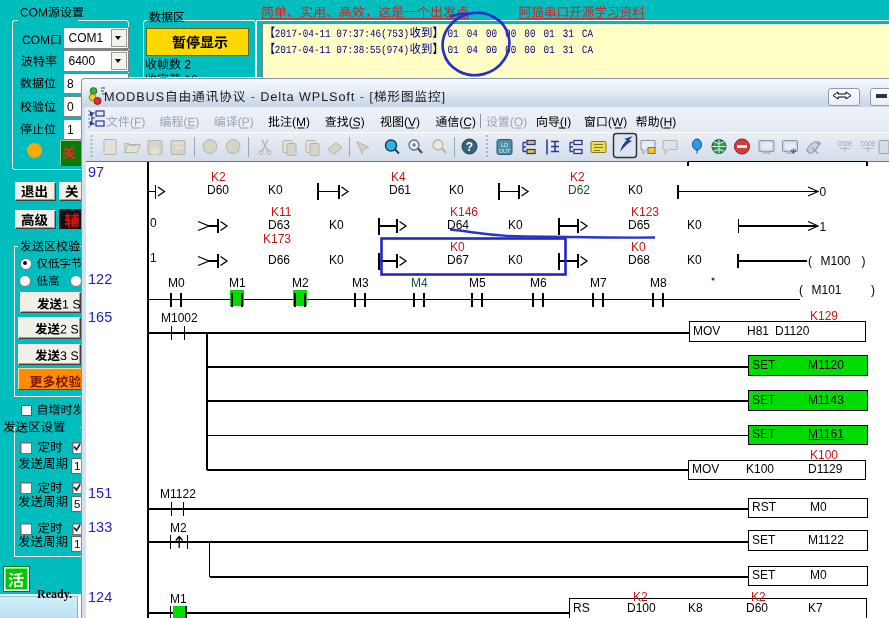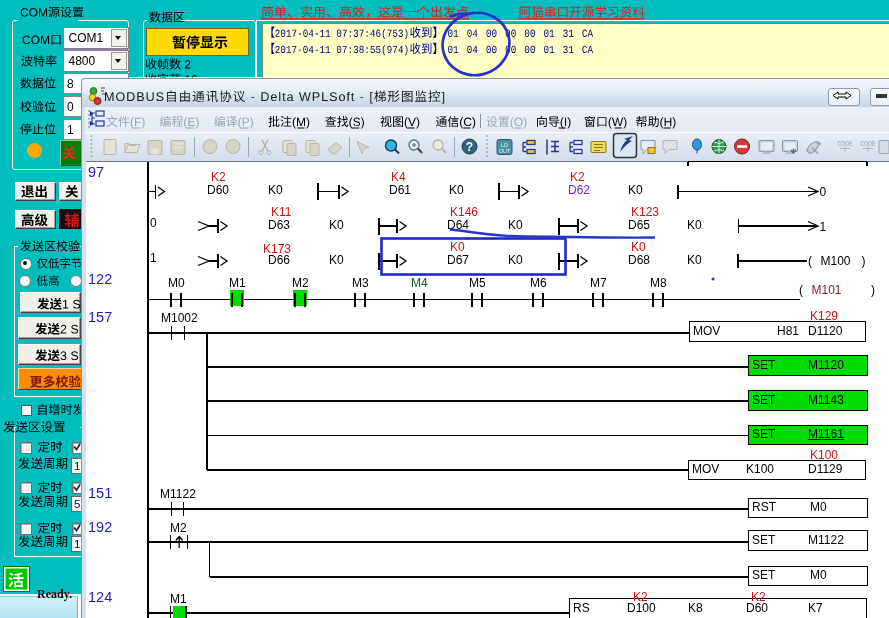--- a/index.html
+++ b/index.html
@@ -123,21 +123,21 @@
     <div style="position:absolute;z-index:1;left:72px;top:441.5px;width:10px;height:10px;background:#fff;border:1px solid #707070;box-shadow:inset 1px 1px 0 #b0b0b0"></div>
     <div style="position:absolute;z-index:1;left:20px;top:482px;width:10px;height:10px;background:#fff;border:1px solid #707070;box-shadow:inset 1px 1px 0 #b0b0b0"></div>
     <div style="position:absolute;z-index:1;left:72px;top:482px;width:10px;height:10px;background:#fff;border:1px solid #707070;box-shadow:inset 1px 1px 0 #b0b0b0"></div>
     <div style="position:absolute;z-index:1;left:20px;top:522.5px;width:10px;height:10px;background:#fff;border:1px solid #707070;box-shadow:inset 1px 1px 0 #b0b0b0"></div>
     <div style="position:absolute;z-index:1;left:72px;top:522.5px;width:10px;height:10px;background:#fff;border:1px solid #707070;box-shadow:inset 1px 1px 0 #b0b0b0"></div>
     <div style="position:absolute;z-index:1;left:70.5px;top:457.5px;width:12px;height:14px;background:#fff;border:1px solid #666"></div>
     <div style="position:absolute;z-index:1;left:70.5px;top:495.5px;width:12px;height:14px;background:#fff;border:1px solid #666"></div>
     <div style="position:absolute;z-index:1;left:70.5px;top:535.5px;width:12px;height:14px;background:#fff;border:1px solid #666"></div>
     <div style="position:absolute;z-index:1;left:3px;top:566px;width:25px;height:24px;background:#00c800;border:1px solid #008000;box-shadow:inset 0 0 0 1.5px #fff"></div>
     <div style="position:absolute;z-index:1;left:68.5px;top:32px;font:12px 'Liberation Sans',sans-serif;color:#000;white-space:nowrap;line-height:1;">COM1</div>
-    <div style="position:absolute;z-index:1;left:68.5px;top:55px;font:12px 'Liberation Sans',sans-serif;color:#000;white-space:nowrap;line-height:1;">4800</div>
+    <div style="position:absolute;z-index:1;left:68.5px;top:55px;font:12px 'Liberation Sans',sans-serif;color:#000;white-space:nowrap;line-height:1;">6400</div>
     <div style="position:absolute;z-index:1;left:67px;top:78px;font:12px 'Liberation Sans',sans-serif;color:#000;white-space:nowrap;line-height:1;">8</div>
     <div style="position:absolute;z-index:1;left:67px;top:101px;font:12px 'Liberation Sans',sans-serif;color:#000;white-space:nowrap;line-height:1;">0</div>
     <div style="position:absolute;z-index:1;left:67px;top:124px;font:12px 'Liberation Sans',sans-serif;color:#000;white-space:nowrap;line-height:1;">1</div>
     <div style="position:absolute;z-index:1;left:74px;top:461px;font:11.5px 'Liberation Sans',sans-serif;color:#000;white-space:nowrap;line-height:1;">1</div>
     <div style="position:absolute;z-index:1;left:74px;top:499px;font:11.5px 'Liberation Sans',sans-serif;color:#000;white-space:nowrap;line-height:1;">5</div>
     <div style="position:absolute;z-index:1;left:74px;top:539px;font:11.5px 'Liberation Sans',sans-serif;color:#000;white-space:nowrap;line-height:1;">1</div>
     <div style="position:absolute;z-index:1;left:37px;top:587px;font:12px 'Liberation Serif',serif;color:#000;font-weight:bold">Ready.</div>
     <div style="position:absolute;z-index:10;left:80.5px;top:77.5px;width:808.5px;height:540.5px;background:#d7e1ee;border-top:1px solid #8494a8;border-left:1px solid #8494a8;border-top-left-radius:4px"></div>
     <div style="position:absolute;z-index:10;left:81.5px;top:78.5px;width:807.5px;height:29px;background:linear-gradient(#f4f8fb,#e8eef6 40%,#d9e3ef 60%,#c6d4e6);border-top-left-radius:4px"></div>
     <div style="position:absolute;z-index:10;left:827.5px;top:87.5px;width:30px;height:16px;background:linear-gradient(#fdfeff,#e8eef6);border:1px solid #8a9cb2;border-radius:3px"></div>
@@ -184,48 +184,48 @@
     <div style="position:absolute;z-index:10;left:819.5px;top:220.5px;font:12px 'Liberation Sans',sans-serif;color:#000;white-space:nowrap;line-height:1;">1</div>
     <div style="position:absolute;z-index:10;left:737.3px;top:254px;width:1.4px;height:14px;background:#000"></div>
     <div style="position:absolute;z-index:10;left:738px;top:260.4px;width:69px;height:1.2px;background:#000"></div>
     <div style="position:absolute;z-index:10;left:808px;top:254.5px;font:12px 'Liberation Sans',sans-serif;color:#000;white-space:nowrap;line-height:1;">(</div>
     <div style="position:absolute;z-index:10;left:820.5px;top:254.5px;font:12px 'Liberation Sans',sans-serif;color:#000;white-space:nowrap;line-height:1;">M100</div>
     <div style="position:absolute;z-index:10;left:861.5px;top:254.5px;font:12px 'Liberation Sans',sans-serif;color:#000;white-space:nowrap;line-height:1;">)</div>
     <div style="position:absolute;z-index:10;left:207px;top:184.0px;font:12px 'Liberation Sans',sans-serif;color:#000;white-space:nowrap;line-height:1;">D60</div>
     <div style="position:absolute;z-index:10;left:268px;top:184.0px;font:12px 'Liberation Sans',sans-serif;color:#000;white-space:nowrap;line-height:1;">K0</div>
     <div style="position:absolute;z-index:10;left:389px;top:184.0px;font:12px 'Liberation Sans',sans-serif;color:#000;white-space:nowrap;line-height:1;">D61</div>
     <div style="position:absolute;z-index:10;left:449px;top:184.0px;font:12px 'Liberation Sans',sans-serif;color:#000;white-space:nowrap;line-height:1;">K0</div>
-    <div style="position:absolute;z-index:10;left:568px;top:184.0px;font:12px 'Liberation Sans',sans-serif;color:#6d28d9;white-space:nowrap;line-height:1;">D62</div>
+    <div style="position:absolute;z-index:10;left:568px;top:184.0px;font:12px 'Liberation Sans',sans-serif;color:#14532d;white-space:nowrap;line-height:1;">D62</div>
     <div style="position:absolute;z-index:10;left:628px;top:184.0px;font:12px 'Liberation Sans',sans-serif;color:#000;white-space:nowrap;line-height:1;">K0</div>
     <div style="position:absolute;z-index:10;left:211px;top:171.0px;font:12px 'Liberation Sans',sans-serif;color:#c81616;white-space:nowrap;line-height:1;">K2</div>
     <div style="position:absolute;z-index:10;left:391px;top:171.0px;font:12px 'Liberation Sans',sans-serif;color:#c81616;white-space:nowrap;line-height:1;">K4</div>
     <div style="position:absolute;z-index:10;left:570px;top:171.0px;font:12px 'Liberation Sans',sans-serif;color:#c81616;white-space:nowrap;line-height:1;">K2</div>
     <div style="position:absolute;z-index:10;left:268px;top:218.5px;font:12px 'Liberation Sans',sans-serif;color:#000;white-space:nowrap;line-height:1;">D63</div>
     <div style="position:absolute;z-index:10;left:329px;top:218.5px;font:12px 'Liberation Sans',sans-serif;color:#000;white-space:nowrap;line-height:1;">K0</div>
     <div style="position:absolute;z-index:10;left:447px;top:218.5px;font:12px 'Liberation Sans',sans-serif;color:#000;white-space:nowrap;line-height:1;">D64</div>
     <div style="position:absolute;z-index:10;left:508px;top:218.5px;font:12px 'Liberation Sans',sans-serif;color:#000;white-space:nowrap;line-height:1;">K0</div>
     <div style="position:absolute;z-index:10;left:628px;top:218.5px;font:12px 'Liberation Sans',sans-serif;color:#000;white-space:nowrap;line-height:1;">D65</div>
     <div style="position:absolute;z-index:10;left:687px;top:218.5px;font:12px 'Liberation Sans',sans-serif;color:#000;white-space:nowrap;line-height:1;">K0</div>
     <div style="position:absolute;z-index:10;left:271px;top:205.5px;font:12px 'Liberation Sans',sans-serif;color:#c81616;white-space:nowrap;line-height:1;">K11</div>
     <div style="position:absolute;z-index:10;left:450px;top:205.5px;font:12px 'Liberation Sans',sans-serif;color:#c81616;white-space:nowrap;line-height:1;">K146</div>
     <div style="position:absolute;z-index:10;left:631px;top:205.5px;font:12px 'Liberation Sans',sans-serif;color:#c81616;white-space:nowrap;line-height:1;text-align:right;">K123</div>
     <div style="position:absolute;z-index:10;left:268px;top:253.5px;font:12px 'Liberation Sans',sans-serif;color:#000;white-space:nowrap;line-height:1;">D66</div>
     <div style="position:absolute;z-index:10;left:329px;top:253.5px;font:12px 'Liberation Sans',sans-serif;color:#000;white-space:nowrap;line-height:1;">K0</div>
     <div style="position:absolute;z-index:10;left:447px;top:253.5px;font:12px 'Liberation Sans',sans-serif;color:#000;white-space:nowrap;line-height:1;">D67</div>
     <div style="position:absolute;z-index:10;left:508px;top:253.5px;font:12px 'Liberation Sans',sans-serif;color:#000;white-space:nowrap;line-height:1;">K0</div>
     <div style="position:absolute;z-index:10;left:628px;top:253.5px;font:12px 'Liberation Sans',sans-serif;color:#000;white-space:nowrap;line-height:1;">D68</div>
     <div style="position:absolute;z-index:10;left:687px;top:253.5px;font:12px 'Liberation Sans',sans-serif;color:#000;white-space:nowrap;line-height:1;">K0</div>
-    <div style="position:absolute;z-index:10;left:263px;top:243px;font:12px 'Liberation Sans',sans-serif;color:#c81616;white-space:nowrap;line-height:1;">K173</div>
+    <div style="position:absolute;z-index:10;left:263px;top:233px;font:12px 'Liberation Sans',sans-serif;color:#c81616;white-space:nowrap;line-height:1;">K173</div>
     <div style="position:absolute;z-index:10;left:450px;top:240.5px;font:12px 'Liberation Sans',sans-serif;color:#c81616;white-space:nowrap;line-height:1;">K0</div>
     <div style="position:absolute;z-index:10;left:631px;top:240.5px;font:12px 'Liberation Sans',sans-serif;color:#c81616;white-space:nowrap;line-height:1;">K0</div>
     <div style="position:absolute;z-index:10;left:88px;top:164.5px;font:14.5px 'Liberation Sans',sans-serif;color:#2222bb;white-space:nowrap;line-height:1;">97</div>
     <div style="position:absolute;z-index:10;left:88px;top:271.5px;font:14.5px 'Liberation Sans',sans-serif;color:#2222bb;white-space:nowrap;line-height:1;">122</div>
-    <div style="position:absolute;z-index:10;left:88px;top:309.5px;font:14.5px 'Liberation Sans',sans-serif;color:#2222bb;white-space:nowrap;line-height:1;">157</div>
+    <div style="position:absolute;z-index:10;left:88px;top:309.5px;font:14.5px 'Liberation Sans',sans-serif;color:#2222bb;white-space:nowrap;line-height:1;">165</div>
     <div style="position:absolute;z-index:10;left:88px;top:485.5px;font:14.5px 'Liberation Sans',sans-serif;color:#2222bb;white-space:nowrap;line-height:1;">151</div>
-    <div style="position:absolute;z-index:10;left:88px;top:520px;font:14.5px 'Liberation Sans',sans-serif;color:#2222bb;white-space:nowrap;line-height:1;">192</div>
+    <div style="position:absolute;z-index:10;left:88px;top:520px;font:14.5px 'Liberation Sans',sans-serif;color:#2222bb;white-space:nowrap;line-height:1;">133</div>
     <div style="position:absolute;z-index:10;left:88px;top:589.5px;font:14.5px 'Liberation Sans',sans-serif;color:#2222bb;white-space:nowrap;line-height:1;">124</div>
     <div style="position:absolute;z-index:10;left:148px;top:298.9px;width:652px;height:1.2px;background:#000"></div>
     <div style="position:absolute;z-index:10;left:170.3px;top:292.5px;width:1.4px;height:14.0px;background:#000"></div>
     <div style="position:absolute;z-index:10;left:180.3px;top:292.5px;width:1.4px;height:14.0px;background:#000"></div>
     <div style="position:absolute;z-index:10;left:168px;top:276.5px;font:12px 'Liberation Sans',sans-serif;color:#000;white-space:nowrap;line-height:1;">M0</div>
     <div style="position:absolute;z-index:10;left:230px;top:290.0px;width:14px;height:16.3px;background:#00dc00"></div>
     <div style="position:absolute;z-index:10;left:231.3px;top:292.5px;width:1.4px;height:14.0px;background:#000"></div>
     <div style="position:absolute;z-index:10;left:241.3px;top:292.5px;width:1.4px;height:14.0px;background:#000"></div>
     <div style="position:absolute;z-index:10;left:229px;top:276.5px;font:12px 'Liberation Sans',sans-serif;color:#000;white-space:nowrap;line-height:1;">M1</div>
     <div style="position:absolute;z-index:10;left:293px;top:290.0px;width:14px;height:16.3px;background:#00dc00"></div>
@@ -244,35 +244,35 @@
     <div style="position:absolute;z-index:10;left:532.3px;top:292.5px;width:1.4px;height:14.0px;background:#000"></div>
     <div style="position:absolute;z-index:10;left:542.3px;top:292.5px;width:1.4px;height:14.0px;background:#000"></div>
     <div style="position:absolute;z-index:10;left:530px;top:276.5px;font:12px 'Liberation Sans',sans-serif;color:#000;white-space:nowrap;line-height:1;">M6</div>
     <div style="position:absolute;z-index:10;left:592.3px;top:292.5px;width:1.4px;height:14.0px;background:#000"></div>
     <div style="position:absolute;z-index:10;left:602.3px;top:292.5px;width:1.4px;height:14.0px;background:#000"></div>
     <div style="position:absolute;z-index:10;left:590px;top:276.5px;font:12px 'Liberation Sans',sans-serif;color:#000;white-space:nowrap;line-height:1;">M7</div>
     <div style="position:absolute;z-index:10;left:652.3px;top:292.5px;width:1.4px;height:14.0px;background:#000"></div>
     <div style="position:absolute;z-index:10;left:662.3px;top:292.5px;width:1.4px;height:14.0px;background:#000"></div>
     <div style="position:absolute;z-index:10;left:650px;top:276.5px;font:12px 'Liberation Sans',sans-serif;color:#000;white-space:nowrap;line-height:1;">M8</div>
     <div style="position:absolute;z-index:10;left:799px;top:283.5px;font:12px 'Liberation Sans',sans-serif;color:#000;white-space:nowrap;line-height:1;">(</div>
-    <div style="position:absolute;z-index:10;left:811.5px;top:283.5px;font:12px 'Liberation Sans',sans-serif;color:#7f1d1d;white-space:nowrap;line-height:1;">M101</div>
+    <div style="position:absolute;z-index:10;left:811.5px;top:283.5px;font:12px 'Liberation Sans',sans-serif;color:#000000;white-space:nowrap;line-height:1;">M101</div>
     <div style="position:absolute;z-index:10;left:871px;top:283.5px;font:12px 'Liberation Sans',sans-serif;color:#000;white-space:nowrap;line-height:1;">)</div>
     <div style="position:absolute;z-index:10;left:148px;top:332.4px;width:541px;height:1.2px;background:#000"></div>
     <div style="position:absolute;z-index:10;left:170.70000000000002px;top:326px;width:1.4px;height:14px;background:#000"></div>
     <div style="position:absolute;z-index:10;left:183.70000000000002px;top:326px;width:1.4px;height:14px;background:#000"></div>
     <div style="position:absolute;z-index:10;left:161px;top:312px;font:12px 'Liberation Sans',sans-serif;color:#000;white-space:nowrap;line-height:1;">M1002</div>
     <div style="position:absolute;z-index:10;left:206.3px;top:333px;width:1.4px;height:137px;background:#000"></div>
     <div style="position:absolute;z-index:10;left:207px;top:366.4px;width:541px;height:1.2px;background:#000"></div>
     <div style="position:absolute;z-index:10;left:207px;top:400.4px;width:541px;height:1.2px;background:#000"></div>
     <div style="position:absolute;z-index:10;left:207px;top:434.9px;width:541px;height:1.2px;background:#000"></div>
     <div style="position:absolute;z-index:10;left:207px;top:469.4px;width:481px;height:1.2px;background:#000"></div>
     <div style="position:absolute;z-index:10;left:689px;top:321px;width:175px;height:18.5px;background:#fff;border:1.4px solid #000"></div>
     <div style="position:absolute;z-index:10;left:693px;top:324.5px;font:12px 'Liberation Sans',sans-serif;color:#000;white-space:nowrap;line-height:1;">MOV</div>
-    <div style="position:absolute;z-index:10;left:747px;top:324.5px;font:12px 'Liberation Sans',sans-serif;color:#000;white-space:nowrap;line-height:1;margin-left:30px;">H81</div>
-    <div style="position:absolute;z-index:10;left:808px;top:324.5px;font:12px 'Liberation Sans',sans-serif;color:#000;white-space:nowrap;line-height:1;">D1120</div>
+    <div style="position:absolute;z-index:10;left:747px;top:324.5px;font:12px 'Liberation Sans',sans-serif;color:#000;white-space:nowrap;line-height:1;">H81</div>
+    <div style="position:absolute;z-index:10;left:775px;top:324.5px;font:12px 'Liberation Sans',sans-serif;color:#000;white-space:nowrap;line-height:1;">D1120</div>
     <div style="position:absolute;z-index:10;left:810px;top:309.5px;font:12px 'Liberation Sans',sans-serif;color:#c81616;white-space:nowrap;line-height:1;">K129</div>
     <div style="position:absolute;z-index:10;left:748px;top:355px;width:117.5px;height:18.5px;background:#00dc00;border:1.4px solid #000"></div>
     <div style="position:absolute;z-index:10;left:752px;top:358.5px;font:12px 'Liberation Sans',sans-serif;color:#000;white-space:nowrap;line-height:1;">SET</div>
     <div style="position:absolute;z-index:10;left:808px;top:358.5px;font:12px 'Liberation Sans',sans-serif;color:#000;white-space:nowrap;line-height:1;">M1120</div>
     <div style="position:absolute;z-index:10;left:748px;top:390px;width:117.5px;height:18.5px;background:#00dc00;border:1.4px solid #000"></div>
     <div style="position:absolute;z-index:10;left:752px;top:393.5px;font:12px 'Liberation Sans',sans-serif;color:#000;white-space:nowrap;line-height:1;">SET</div>
     <div style="position:absolute;z-index:10;left:808px;top:393.5px;font:12px 'Liberation Sans',sans-serif;color:#000;white-space:nowrap;line-height:1;">M1143</div>
     <div style="position:absolute;z-index:10;left:748px;top:424.5px;width:117.5px;height:18.5px;background:#00dc00;border:1.4px solid #000"></div>
     <div style="position:absolute;z-index:10;left:752px;top:428px;font:12px 'Liberation Sans',sans-serif;color:#000;white-space:nowrap;line-height:1;">SET</div>
     <div style="position:absolute;z-index:10;left:808px;top:428px;font:12px 'Liberation Sans',sans-serif;color:#000;white-space:nowrap;line-height:1;text-decoration:underline;">M1161</div>

